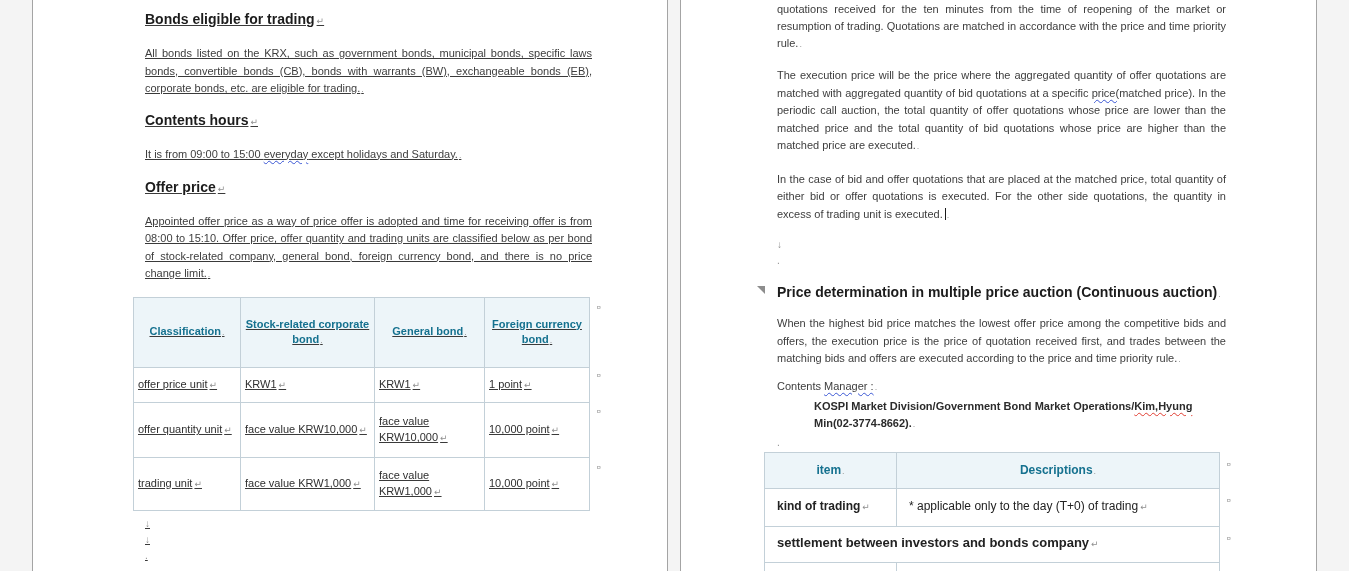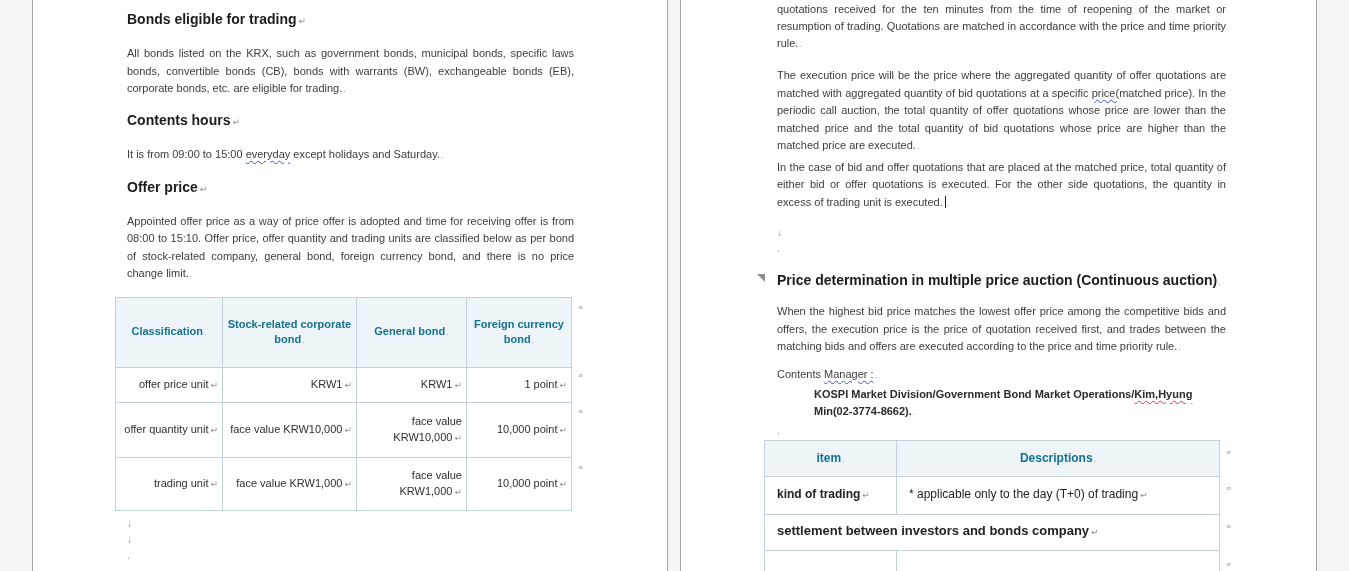--- a/index.html
+++ b/index.html
@@ -10,21 +10,21 @@
     color:#3a3a3a;
     position:relative;
   }
   .page {
     position:absolute; top:0; height:571px; background:#ffffff;
     border-left:1px solid #a4a4a4; border-right:1px solid #a4a4a4;
   }
   #page-left  { left:32px;  width:636px; }
   #page-right { left:680px; width:637px; }
   .content { position:absolute; top:0; }
-  #content-left  { left:94px; width:447px; }
+  #content-left  { left:112px; width:447px;text-decoration:underline; }
   #content-right { left:96px; width:449px; }
 
   .docH { font-size:14px; line-height:18px; font-weight:700; color:#1c1c1c; }
   .docH.h1 { margin-top:10px; }
   .docH.h2 { margin-top:12px; }
   .docH.h3 { margin-top:14px; }
   p.body { font-size:11px; line-height:17.5px; text-align:justify; margin-top:15px; color:#3d3d3d; }
   p.body.first { margin-top:0; }
   p.tight { line-height:17px; }
 
@@ -44,21 +44,21 @@
            margin-left:2px; vertical-align:-2px; }
 
   
   .tableWrap { position:relative; }
   #tableWrap-left  { margin:13px 0 0 -12px; width:456px; }
   #tableWrap-right { margin:1px 0 0 -13px; width:455px; }
   table { border-collapse:collapse; width:100%; table-layout:fixed; }
   td,th { border:1px solid #c3d0d8; }
   th { background:#edf5f9; color:#15718f; font-weight:700; text-align:center; }
   #table-left th { font-size:11px; line-height:15px; padding:4px; }
-  #table-left td { font-size:11px; line-height:16px; text-align:right; padding:4px; color:#2f2f2f; }
+  #table-left td { font-size:11px; line-height:16px; text-align:left; padding:4px; color:#2f2f2f; }
   #table-right th { font-size:12px; padding:5px; }
   #table-right td { font-size:12px; line-height:16.5px; color:#222; }
   .cell-label { font-weight:700; padding:6px 6px 6px 12px; }
   .cell-desc  { padding:6px 6px 6px 12px; }
   .cell-merged { font-weight:700; font-size:13px !important; padding:8px 8px 8px 12px; }
   .cell-time-label { vertical-align:top; padding:22px 6px 6px 12px; }
   .cell-time-desc  { vertical-align:top; padding:10px 6px 6px 11px; }
 
   .headline-wrap { position:relative; margin-top:14px; }
   .tri { position:absolute; left:-20px; top:3px; width:0; height:0;
@@ -135,21 +135,21 @@
   </div>
 </div>
 
 <div class="page" id="page-right">
   <div class="content" id="content-right">
 
     <p class="body tight first" style="margin-top:1px"><span>quotations received for the ten minutes from the time of reopening of the market or resumption of trading. Quotations are matched in accordance with the price and time priority rule.</span><span class="pm">.</span></p>
 
     <p class="body" style="margin-top:14px"><span>The execution price will be the price where the aggregated quantity of offer quotations are matched with aggregated quantity of bid quotations at a specific </span><span class="sq-blue">price(</span><span>matched price). In the periodic call auction, the total quantity of offer quotations whose price are lower than the matched price and the total quantity of bid quotations whose price are higher than the matched price are executed.</span><span class="pm">.</span></p>
 
-    <p class="body" style="margin-top:3px"><span>In the case of bid and offer quotations that are placed at the matched price, total quantity of either bid or offer quotations is executed. For the other side quotations, the quantity in excess of trading unit is executed.</span><span class="caret"></span><span class="pm">.</span></p>
+    <p class="body" style="margin-top:15px"><span>In the case of bid and offer quotations that are placed at the matched price, total quantity of either bid or offer quotations is executed. For the other side quotations, the quantity in excess of trading unit is executed.</span><span class="caret"></span><span class="pm">.</span></p>
 
     <div class="markline" style="margin-top:13px">↓</div>
     <div class="markline">.</div>
 
     <div class="headline-wrap">
       <span class="tri"></span>
       <span class="hsmall">Price determination in multiple price auction (Continuous auction)</span><span class="pm">.</span>
     </div>
 
     <p class="body" style="margin-top:14px"><span>When the highest bid price matches the lowest offer price among the competitive bids and offers, the execution price is the price of quotation received first, and trades between the matching bids and offers are executed according to the price and time priority rule.</span><span class="pm">.</span></p>

